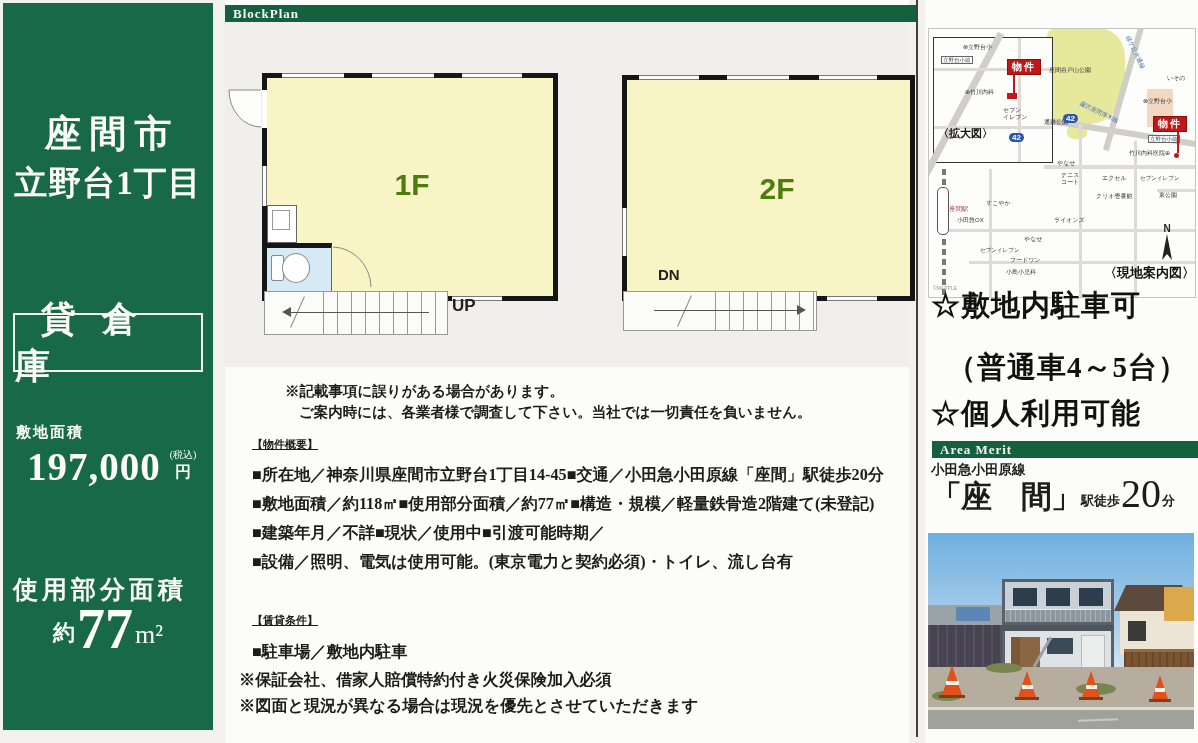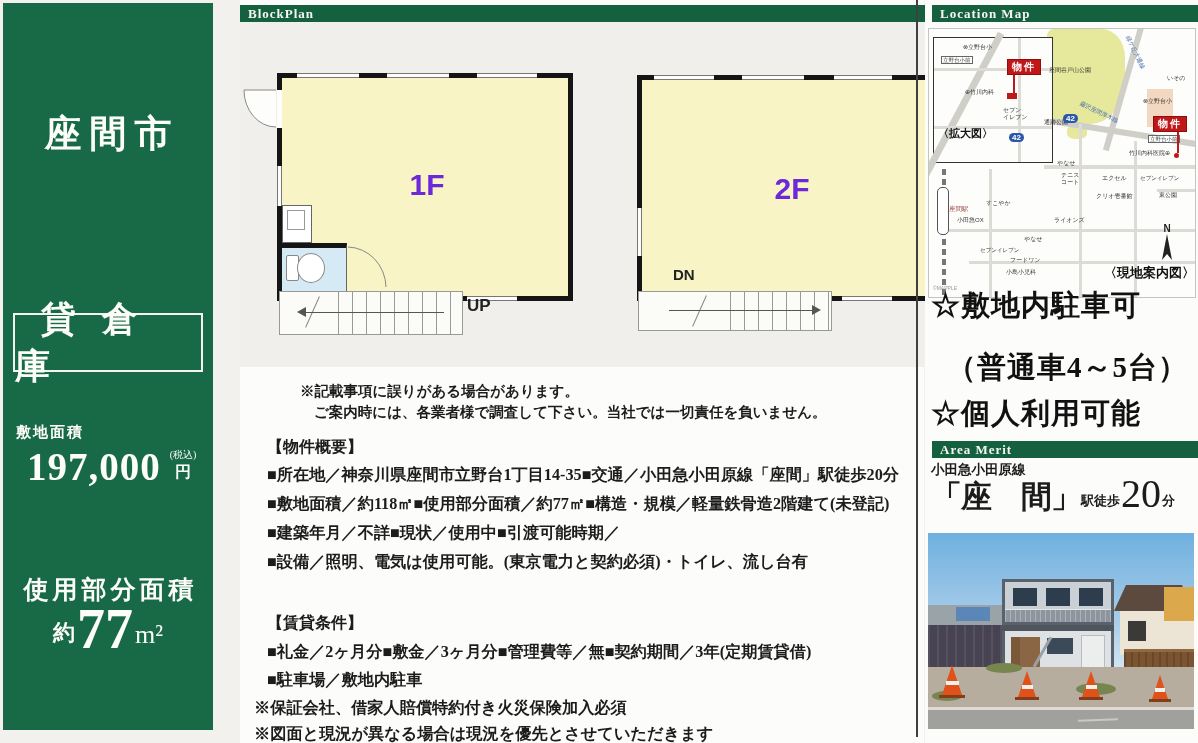--- a/index.html
+++ b/index.html
@@ -16,60 +16,60 @@
   .sb-title1{left:0;top:106px;width:210px;text-align:center;font-size:37px;font-weight:bold;letter-spacing:8px;text-indent:8px;}
   .sb-title2{left:0;top:158px;width:210px;text-align:center;font-size:33px;font-weight:bold;letter-spacing:1px;}
   .sb-box{left:10px;top:310px;width:186px;height:55px;border:2px solid #f4f4ee;display:flex;align-items:center;justify-content:center;}
   .sb-box span{font-size:35px;font-weight:bold;letter-spacing:26px;text-indent:26px;}
   .sb-rent-label{left:13px;top:420px;font-size:15px;font-weight:bold;letter-spacing:2px;}
   .sb-rent-row{left:24px;top:444px;display:flex;align-items:center;}
   .sb-rent-value{font-size:39px;font-weight:600;letter-spacing:1px;line-height:1;}
   .sb-rent-unitcol{display:flex;flex-direction:column;align-items:center;margin-left:9px;margin-bottom:2px;}
   .sb-rent-tax{font-size:10px;}
   .sb-rent-unit{font-size:16px;font-weight:bold;}
-  .sb-area-label{left:10px;top:570px;width:195px;text-align:center;font-size:25px;font-weight:bold;letter-spacing:4px;}
+  .sb-area-label{left:10px;top:570px;width:195px;text-align:left;font-size:25px;font-weight:bold;letter-spacing:4px;}
   .sb-area-row{left:0;top:598px;width:210px;display:flex;align-items:flex-end;justify-content:center;}
   .sb-area-prefix{font-size:22px;font-weight:bold;margin-bottom:9px;}
   .sb-area-value{font-size:56px;font-weight:600;line-height:1;margin:0 2px;}
   .sb-area-unit{font-size:26px;margin-bottom:7px;}
 
   
   .gbar{background:#15613f;color:#f6f6f0;font-size:13px;font-weight:bold;letter-spacing:1px;
         display:flex;align-items:center;padding-left:8px;height:17px;}
 
   
-  .ccol{left:240px;top:0;width:684px;height:743px;background:#fcfcfa;}
+  .ccol{left:225px;top:0;width:684px;height:743px;background:#fcfcfa;}
   .bp-bar{left:0;top:5px;width:684px;}
   .plan-area{left:0;top:22px;width:684px;height:345px;background:#f0efec;}
 
   .plan{border:5px solid #151515;background:#f8f4c5;}
   .plan1{left:37px;top:51px;width:286px;height:218px;}
   .plan2{left:397px;top:53px;width:283px;height:216px;}
-  .floor-label{position:absolute;font-family:"Liberation Sans","DejaVu Sans",sans-serif;font-weight:bold;color:#6d28d9;font-size:30px;}
+  .floor-label{position:absolute;font-family:"Liberation Sans","DejaVu Sans",sans-serif;font-weight:bold;color:#4d7c0f;font-size:30px;}
   .wh{position:absolute;height:5px;background:#fdfdfb;border-top:1px solid #777;border-bottom:1px solid #777;box-sizing:border-box;}
   .wv{position:absolute;width:5px;background:#fdfdfb;border-left:1px solid #777;border-right:1px solid #777;box-sizing:border-box;}
   .gap{position:absolute;background:#fdfdfb;}
   .toilet{position:absolute;left:0;top:165px;width:64px;height:43px;background:#d6eaf6;border-top:5px solid #151515;border-right:1px solid #666;box-sizing:content-box;}
   .t-tank{position:absolute;left:4px;top:7px;width:11px;height:24px;background:#fff;border:1px solid #888;border-radius:2px;}
   .t-bowl{position:absolute;left:15px;top:5px;width:26px;height:28px;background:#fff;border:1px solid #888;border-radius:50%;}
   .sink{position:absolute;left:0;top:127px;width:28px;height:36px;background:#fff;border:1px solid #666;}
   .sink-in{position:absolute;left:4px;top:4px;width:16px;height:18px;border:1px solid #999;}
   .stairs{position:absolute;background:#fbfbf8;border:1px solid #999;}
   .stairs1{left:39px;top:269px;width:182px;height:42px;}
   .stairs2{left:398px;top:269px;width:192px;height:38px;}
   .treads{position:absolute;top:0;bottom:0;background:repeating-linear-gradient(90deg,transparent 0 13px,#999 13px 14px);}
   .s-arrow-line{position:absolute;height:1px;background:#555;}
   .tri-left{position:absolute;width:0;height:0;border-top:5px solid transparent;border-bottom:5px solid transparent;border-right:9px solid #555;}
   .tri-right{position:absolute;width:0;height:0;border-top:5px solid transparent;border-bottom:5px solid transparent;border-left:9px solid #555;}
   .s-break{position:absolute;width:1px;height:34px;background:#888;transform:rotate(24deg);}
   .updn{position:absolute;font-family:"Liberation Sans","DejaVu Sans",sans-serif;font-weight:bold;color:#222;}
 
   .disclaimer{left:60px;top:381px;font-size:14.5px;font-weight:bold;line-height:21px;}
   .disclaimer .l2{padding-left:14px;}
-  .sec-title{position:absolute;left:27px;font-size:16px;font-weight:bold;}
+  .sec-title{position:absolute;left:27px;font-size:11px;font-weight:bold;text-decoration:underline;}
   .tlines{position:absolute;left:27px;width:656px;font-size:16.2px;font-weight:bold;}
   .tline{height:29px;display:flex;justify-content:flex-start;white-space:nowrap;}
   .tline.split{justify-content:space-between;}
   .rline{height:28px;white-space:nowrap;font-weight:bold;}
   .rline.note{margin-left:-13px;height:26px;}
 
   
   .vdiv{left:916px;top:0;width:2px;height:737px;background:#3f3f3f;}
 
   
@@ -105,20 +105,21 @@
   
   .photo{left:3px;top:533px;width:266px;height:196px;overflow:hidden;background:#cde;}
   .sky{position:absolute;inset:0;background:linear-gradient(180deg,#6fb0de 0%,#a9cdea 45%,#dcebf5 75%);}
   .p{position:absolute;}
 </style>
 </head>
 <body>
 
 <div class="abs sidebar">
   <div class="abs sb-title1">座間市</div>
+  <div class="abs sb-title2">立野台1丁目</div>
   <div class="abs sb-box">
     <span>貸倉庫</span>
   </div>
   <div class="abs sb-rent-label">敷地面積</div>
   <div class="abs sb-rent-row">
     <span class="sb-rent-value">197,000</span>
     <span class="sb-rent-unitcol">
       <span class="sb-rent-tax">(税込)</span>
       <span class="sb-rent-unit">円</span>
     </span>
@@ -192,48 +193,44 @@
   </div>
 
   <div class="abs disclaimer">
     <div>※記載事項に誤りがある場合があります。</div>
     <div class="l2">ご案内時には、各業者様で調査して下さい。当社では一切責任を負いません。</div>
   </div>
 
   <div class="sec-title" style="top:437px;">【物件概要】</div>
   <div class="tlines" id="summary-lines" style="top:464px;">
       <div class="tline">
-        <span>■所在地／神奈川県座間市立野台1丁目14-35■交通／小田急小田原線「座間」駅徒歩20分</span>
+        <span>■所在地／神奈川県座間市立野台1丁目14-45■交通／小田急小田原線「座間」駅徒歩20分</span>
       </div>
       <div class="tline">
         <span>■敷地面積／約118㎡■使用部分面積／約77㎡■構造・規模／軽量鉄骨造2階建て(未登記)</span>
       </div>
       <div class="tline split">
         <span>■建築年月／不詳■現状／使用中■引渡可能時期／</span>
       </div>
       <div class="tline">
         <span>■設備／照明、電気は使用可能。(東京電力と契約必須)・トイレ、流し台有</span>
       </div>
     </div>
 
   <div class="sec-title" style="top:613px;">【賃貸条件】</div>
   <div class="tlines" id="rental-lines" style="top:641px;">
-      <div class="rline item">■礼金／2ヶ月分■敷金／3ヶ月分■管理費等／無■契約期間／3年(定期賃貸借)</div>
       <div class="rline item">■駐車場／敷地内駐車</div>
       <div class="rline note">※保証会社、借家人賠償特約付き火災保険加入必須</div>
       <div class="rline note">※図面と現況が異なる場合は現況を優先とさせていただきます</div>
     </div>
 </div>
 
 <div class="abs vdiv"></div>
 
 <div class="abs rcol">
-  <div class="abs gbar lm-bar">
-    <span>Location Map</span>
-  </div>
 
   <div class="abs map">
 
     <div class="park"></div>
     <div class="park2"></div>
     <div class="schoolzone" style="left:218px;top:60px;width:26px;height:38px;"></div>
     <div class="road main" style="left:110px;top:100px;width:162px;height:6px;transform:rotate(9deg);"></div>
     <div class="road main" style="left:192px;top:-8px;width:6px;height:132px;transform:rotate(16deg);"></div>
     <div class="road" style="left:115px;top:136px;width:151px;height:4px;"></div>
     <div class="road" style="left:150px;top:95px;width:3px;height:173px;"></div>

